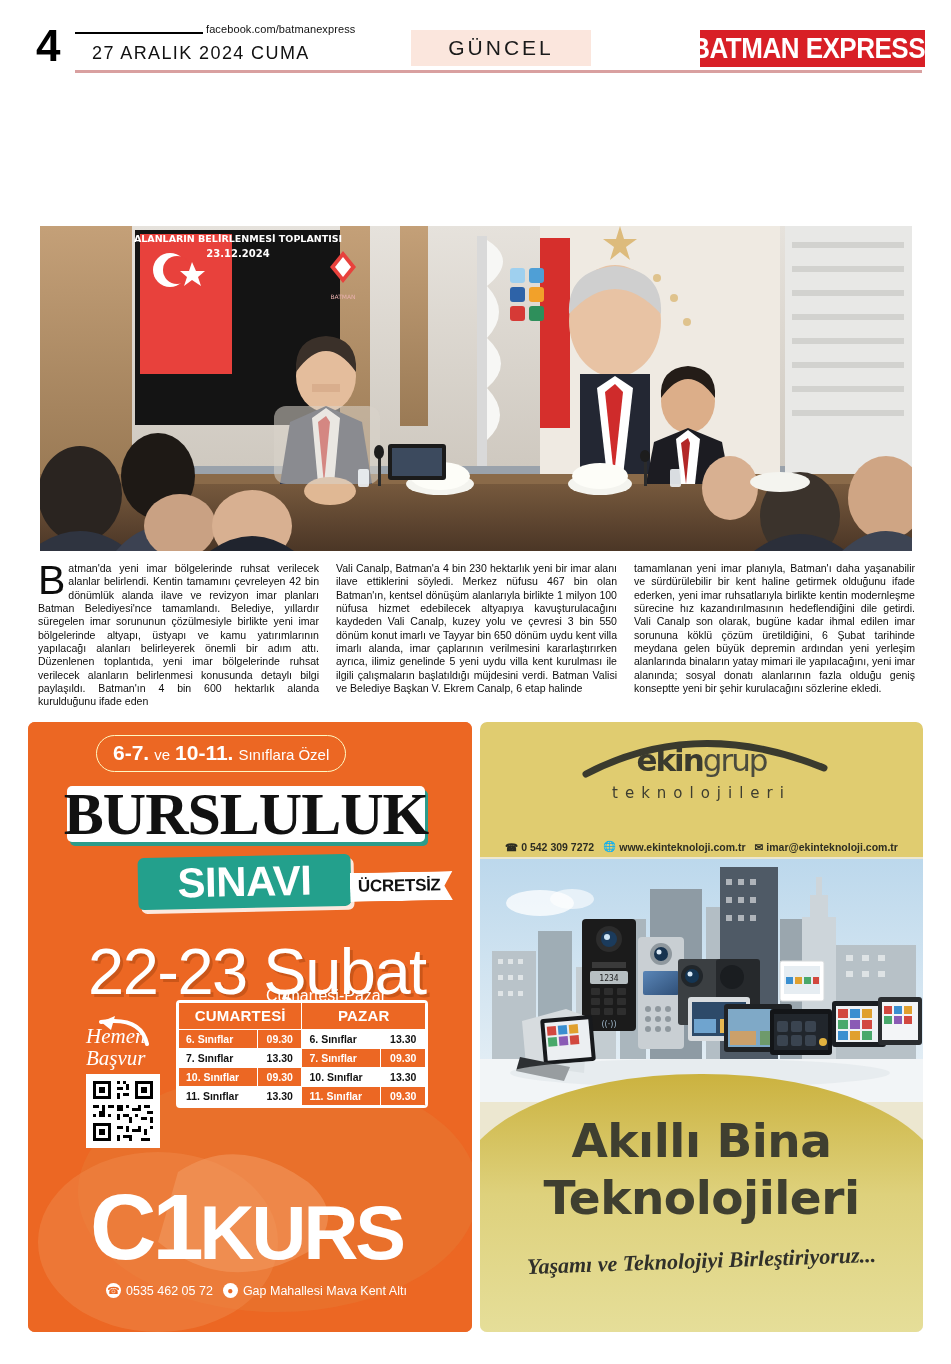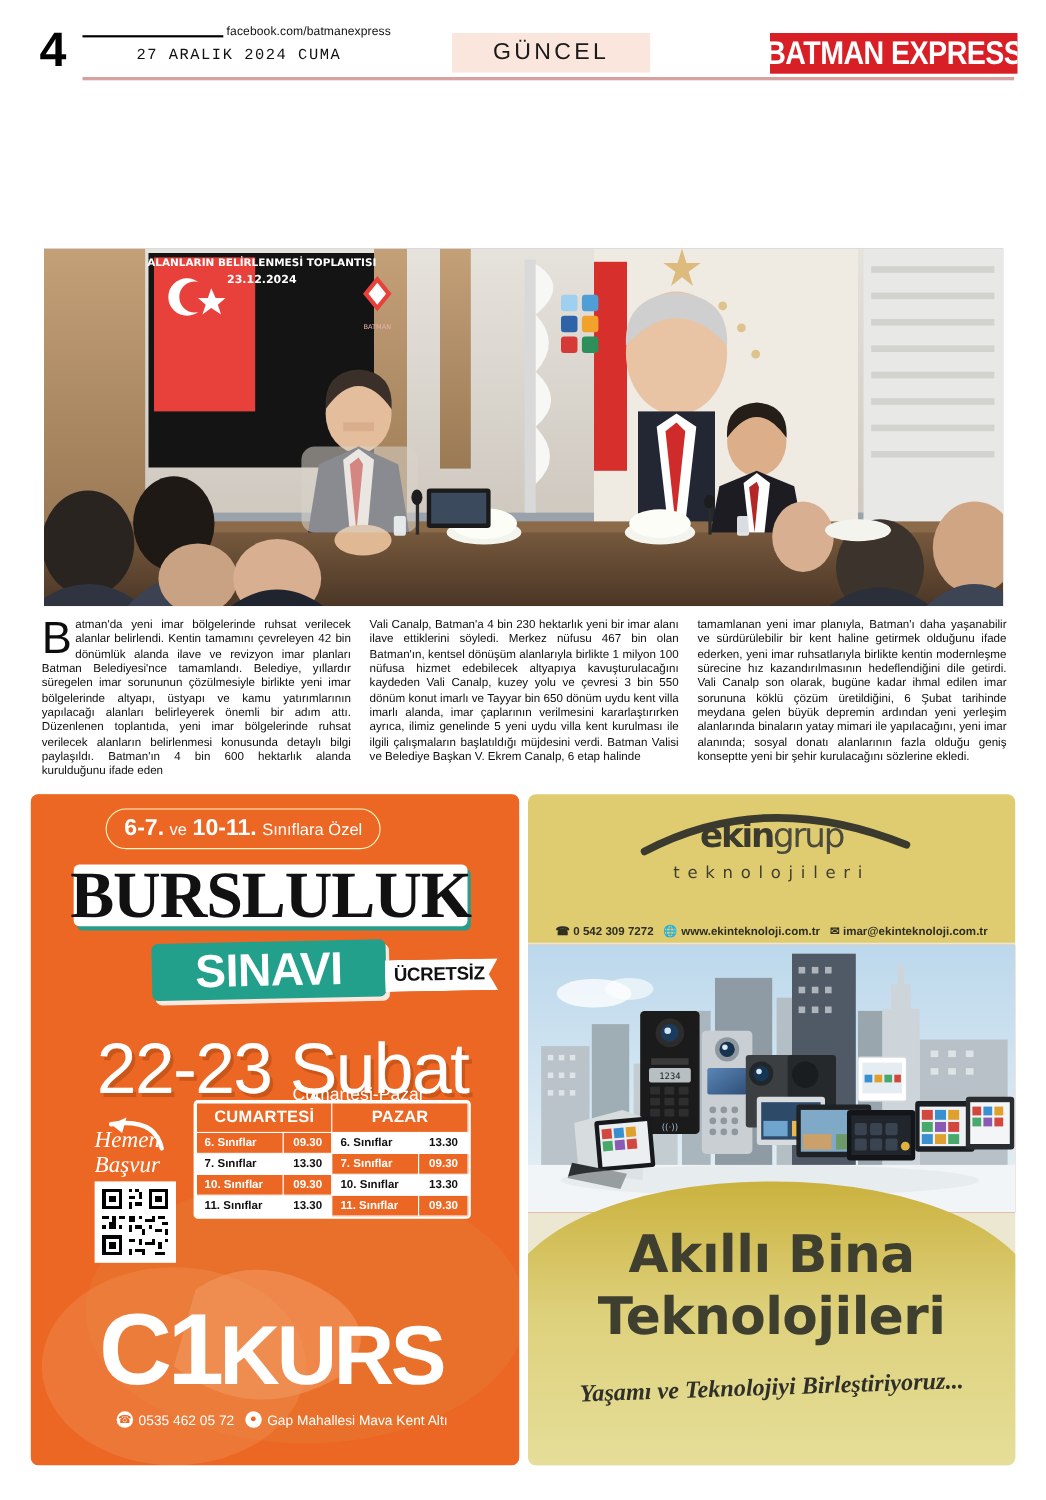--- a/index.html
+++ b/index.html
@@ -41,46 +41,45 @@
     position: absolute;
     left: 206px; top: 23px;
     font-size: 11px;
     color: #111;
     letter-spacing: 0.1px;
     font-family: "Liberation Sans", sans-serif;
   }
   .date-line {
     position: absolute;
     left: 92px; top: 43px;
-    font-size: 14px;
+    font-size: 18px;
     letter-spacing: 1.4px;
     color: #111;
-    font-family: Liberation Mono, monospace;
-    margin-left: 32px;
+    font-family: Liberation Sans, sans-serif;
   }
   .section-tag {
     position: absolute;
     left: 411px; top: 30px;
     width: 180px; height: 36px;
     background: #fbe6dd;
     display: flex;
     align-items: center;
     justify-content: center;
     font-size: 21px;
     letter-spacing: 3px;
     color: #1a1a1a;
   }
   .brand-box {
     position: absolute;
     right: 26px; top: 30px;
     width: 225px; height: 37px;
     background: #d81f26;
     display: flex;
     align-items: center;
-    justify-content: center;
+    justify-content: flex-end;
     overflow: hidden;
   }
   .brand-text {
     color: #fff;
     font-size: 26px;
     font-weight: bold;
     letter-spacing: -0.5px;
     font-family: "Liberation Sans", sans-serif;
     transform: scaleY(1.15);
     white-space: nowrap;

